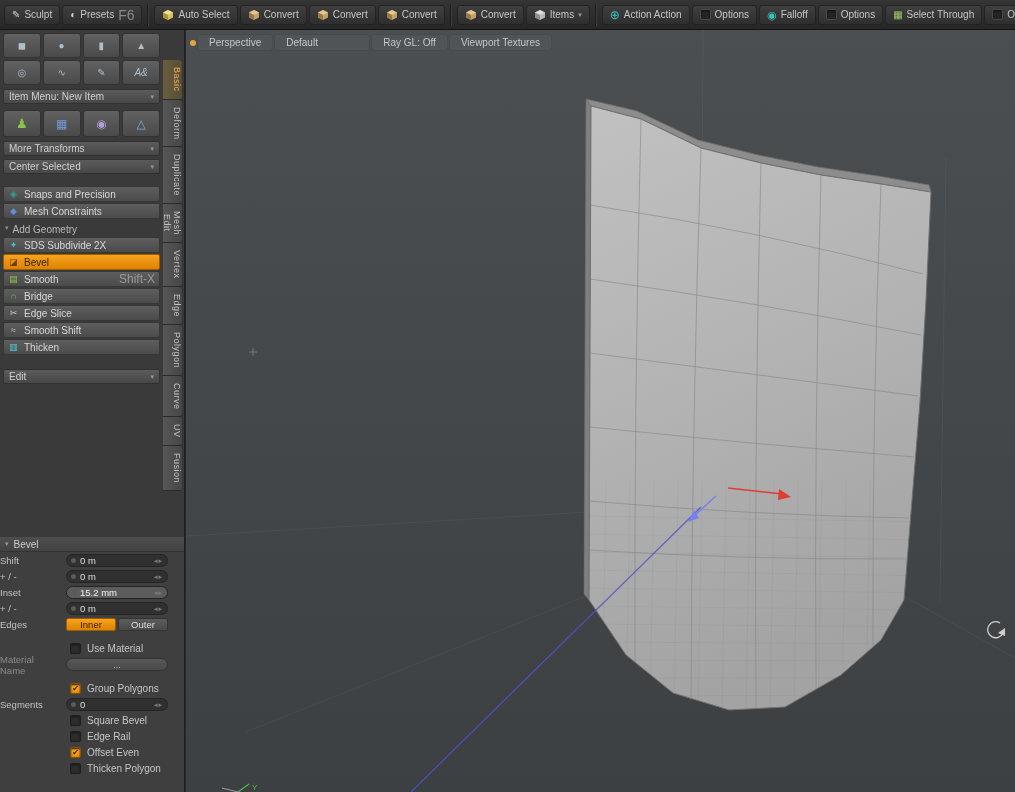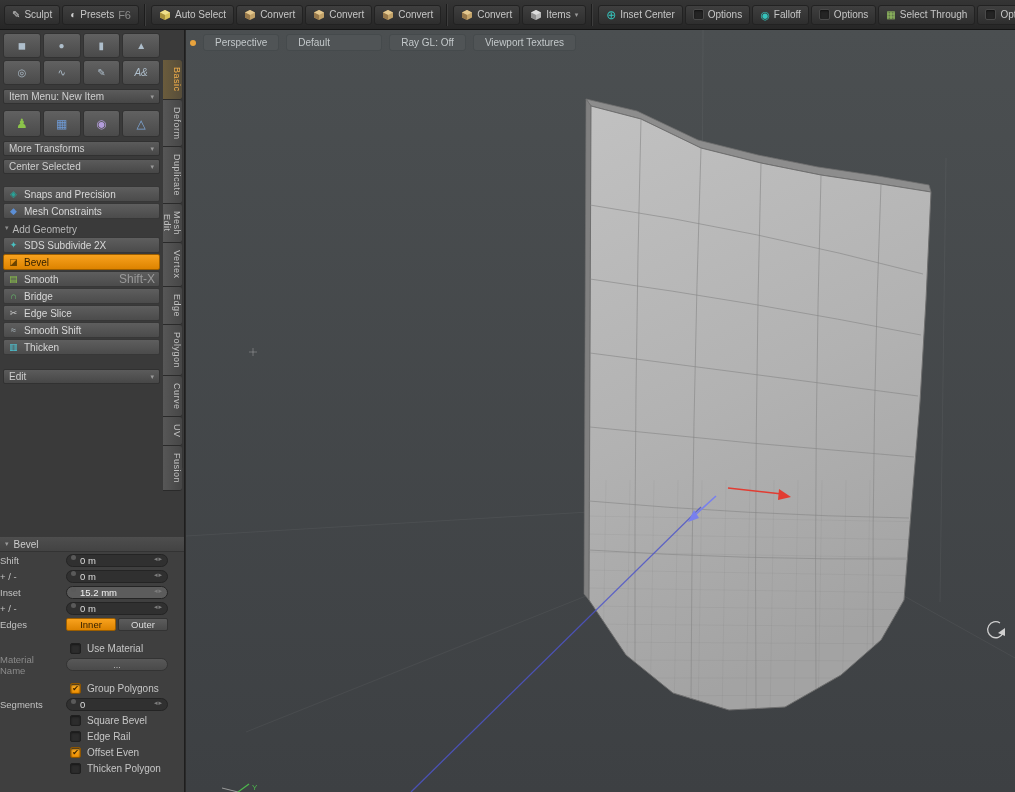--- a/index.html
+++ b/index.html
@@ -7,21 +7,21 @@
     font-family:"Liberation Sans", sans-serif; }
   .app { position:relative; width:1015px; height:792px; background:#2a2a2a; }
 
   
   .topbar { position:absolute; top:0; left:0; right:0; height:30px;
     background:linear-gradient(#353535,#262626); border-bottom:1px solid #141414;
     display:flex; align-items:center; padding:0 4px; gap:2px; }
   .tb-item { display:flex; align-items:center; gap:4px; height:20px; padding:0 7px;
     background:linear-gradient(#3f3f3f,#2e2e2e); border:1px solid #222; border-radius:3px;
     color:#c6c6c6; font-size:10px; white-space:nowrap; }
-  .tb-item .shortcut { color:#8a8a8a; font-size:11px; }
+  .tb-item .shortcut { color:#8a8a8a; font-size:14px; }
   .tb-sep { width:2px; height:22px; border-left:1px solid #1c1c1c; border-right:1px solid #3d3d3d; margin:0 3px; }
   .gi { display:inline-block; text-align:center; font-size:10px; line-height:10px; }
   .cb { width:11px; height:11px; border-radius:2px; background:#242424;
     border:1px solid #4a4a4a; box-shadow:inset 0 1px 2px #111; flex:0 0 auto; }
   .chev { font-size:7px; color:#999; }
 
   
   .sidebar { position:absolute; top:30px; left:0; width:185px; bottom:0; background:#3a3a3a;
     border-right:1px solid #1e1e1e; }
   .toolbox { position:absolute; top:0; left:0; width:163px; }
@@ -53,42 +53,42 @@
   
   .props { position:absolute; top:507px; left:0; width:184px; bottom:0; background:#3f3f3f;
     font-size:10px; color:#c6c6c6; }
   .props-hdr { height:15px; background:linear-gradient(#4e4e4e,#434343); display:flex;
     align-items:center; gap:5px; padding:0 5px; color:#cdcdcd; border-bottom:1px solid #333;}
   .props-hdr .tri { font-size:7px; color:#999; }
   .prow { display:flex; align-items:center; height:15px; margin-top:1px; }
   .plabel { width:66px; text-align:left; padding-right:5px; color:#c2c2c2; font-size:9.5px; }
   .plabel.dim { color:#8b8b8b; }
   .pfield { width:102px; height:13px; background:#303030; border:1px solid #242424;
-    border-radius:7px; color:#ddd; display:flex; align-items:flex-start; padding:0 4px; font-size:9.5px; }
+    border-radius:7px; color:#ddd; display:flex; align-items:center; padding:0 4px; font-size:9.5px; }
   .pfield .nub { width:5px; height:5px; border-radius:50%; background:#5a5a5a; margin-right:4px; flex:0 0 auto;}
   .pfield .arrows { margin-left:auto; color:#7d7d7d; font-size:7px; letter-spacing:1px; }
   .pfield.lit { background:#5c5c5c; color:#f2f2f2; }
   .seg { display:flex; gap:2px; }
   .seg-btn { width:50px; height:13px; display:flex; align-items:center; justify-content:center;
     border-radius:2px; background:linear-gradient(#5c5c5c,#4a4a4a); border:1px solid #333;
     color:#ddd; font-size:9.5px; }
   .seg-btn.selected { background:linear-gradient(#f8a21e,#dd8300); border-color:#9c5e00; color:#301d00; }
   .crow { display:flex; align-items:center; height:15px; margin-top:1px; }
   .crow .cbox { width:11px; height:11px; border-radius:2px; background:#2c2c2c; border:1px solid #1f1f1f;
     margin-left:70px; margin-right:6px; box-shadow:inset 0 1px 2px #181818;
     display:flex; align-items:center; justify-content:center; font-size:8px; color:#3a2300; flex:0 0 auto;}
   .crow .cbox.checked { background:linear-gradient(#ffb127,#ef8f00); border-color:#8d5400; }
   .ddfield { width:102px; height:13px; background:linear-gradient(#585858,#4a4a4a);
     border:1px solid #333; border-radius:7px; color:#bdbdbd; display:flex; align-items:center;
     justify-content:center; font-size:9px; }
 
   
   .viewport { position:absolute; top:30px; left:186px; right:0; bottom:0;
     background:linear-gradient(#4b4f51,#3d4043); }
-  .vp-bar { position:absolute; top:4px; left:4px; display:flex; gap:7px; align-items:center; z-index:5;}
+  .vp-bar { position:absolute; top:4px; left:4px; display:flex; gap:1px; align-items:center; z-index:5;}
   .vp-dot { width:6px; height:6px; border-radius:50%; background:#e8a33d; }
   .vp-btn { padding:2px 11px; background:#505456; border:1px solid #454a4c; border-radius:3px;
     color:#c3c8ca; font-size:10px; white-space:nowrap; }
   .scene { position:absolute; top:0; left:0; }
 </style>
 </head>
 <body>
 
 <div class="app">
 
@@ -149,21 +149,21 @@
           <path d="M6 1l5 2.5v5L6 11 1 8.5v-5z" fill="#b9b9b9"></path>
           <path d="M6 1l5 2.5L6 6 1 3.5z" fill="#dcdcdc"></path>
           <path d="M6 6v5L1 8.5v-5z" fill="#8f8f8f"></path>
         </svg>
       <span>Items</span>
       <span class="chev">▾</span>
     </div>
     <div class="tb-sep"></div>
     <div class="tb-item">
       <span class="gi" style="color:#35c4bc;font-size:12px">⊕</span>
-      <span>Inset Center</span>
+      <span>Action Action</span>
     </div>
     <div class="tb-item">
       <span class="cb"></span>
       <span>Options</span>
     </div>
     <div class="tb-item">
       <span class="gi" style="color:#35c4bc;font-size:11px">◉</span>
       <span>Falloff</span>
     </div>
     <div class="tb-item">

